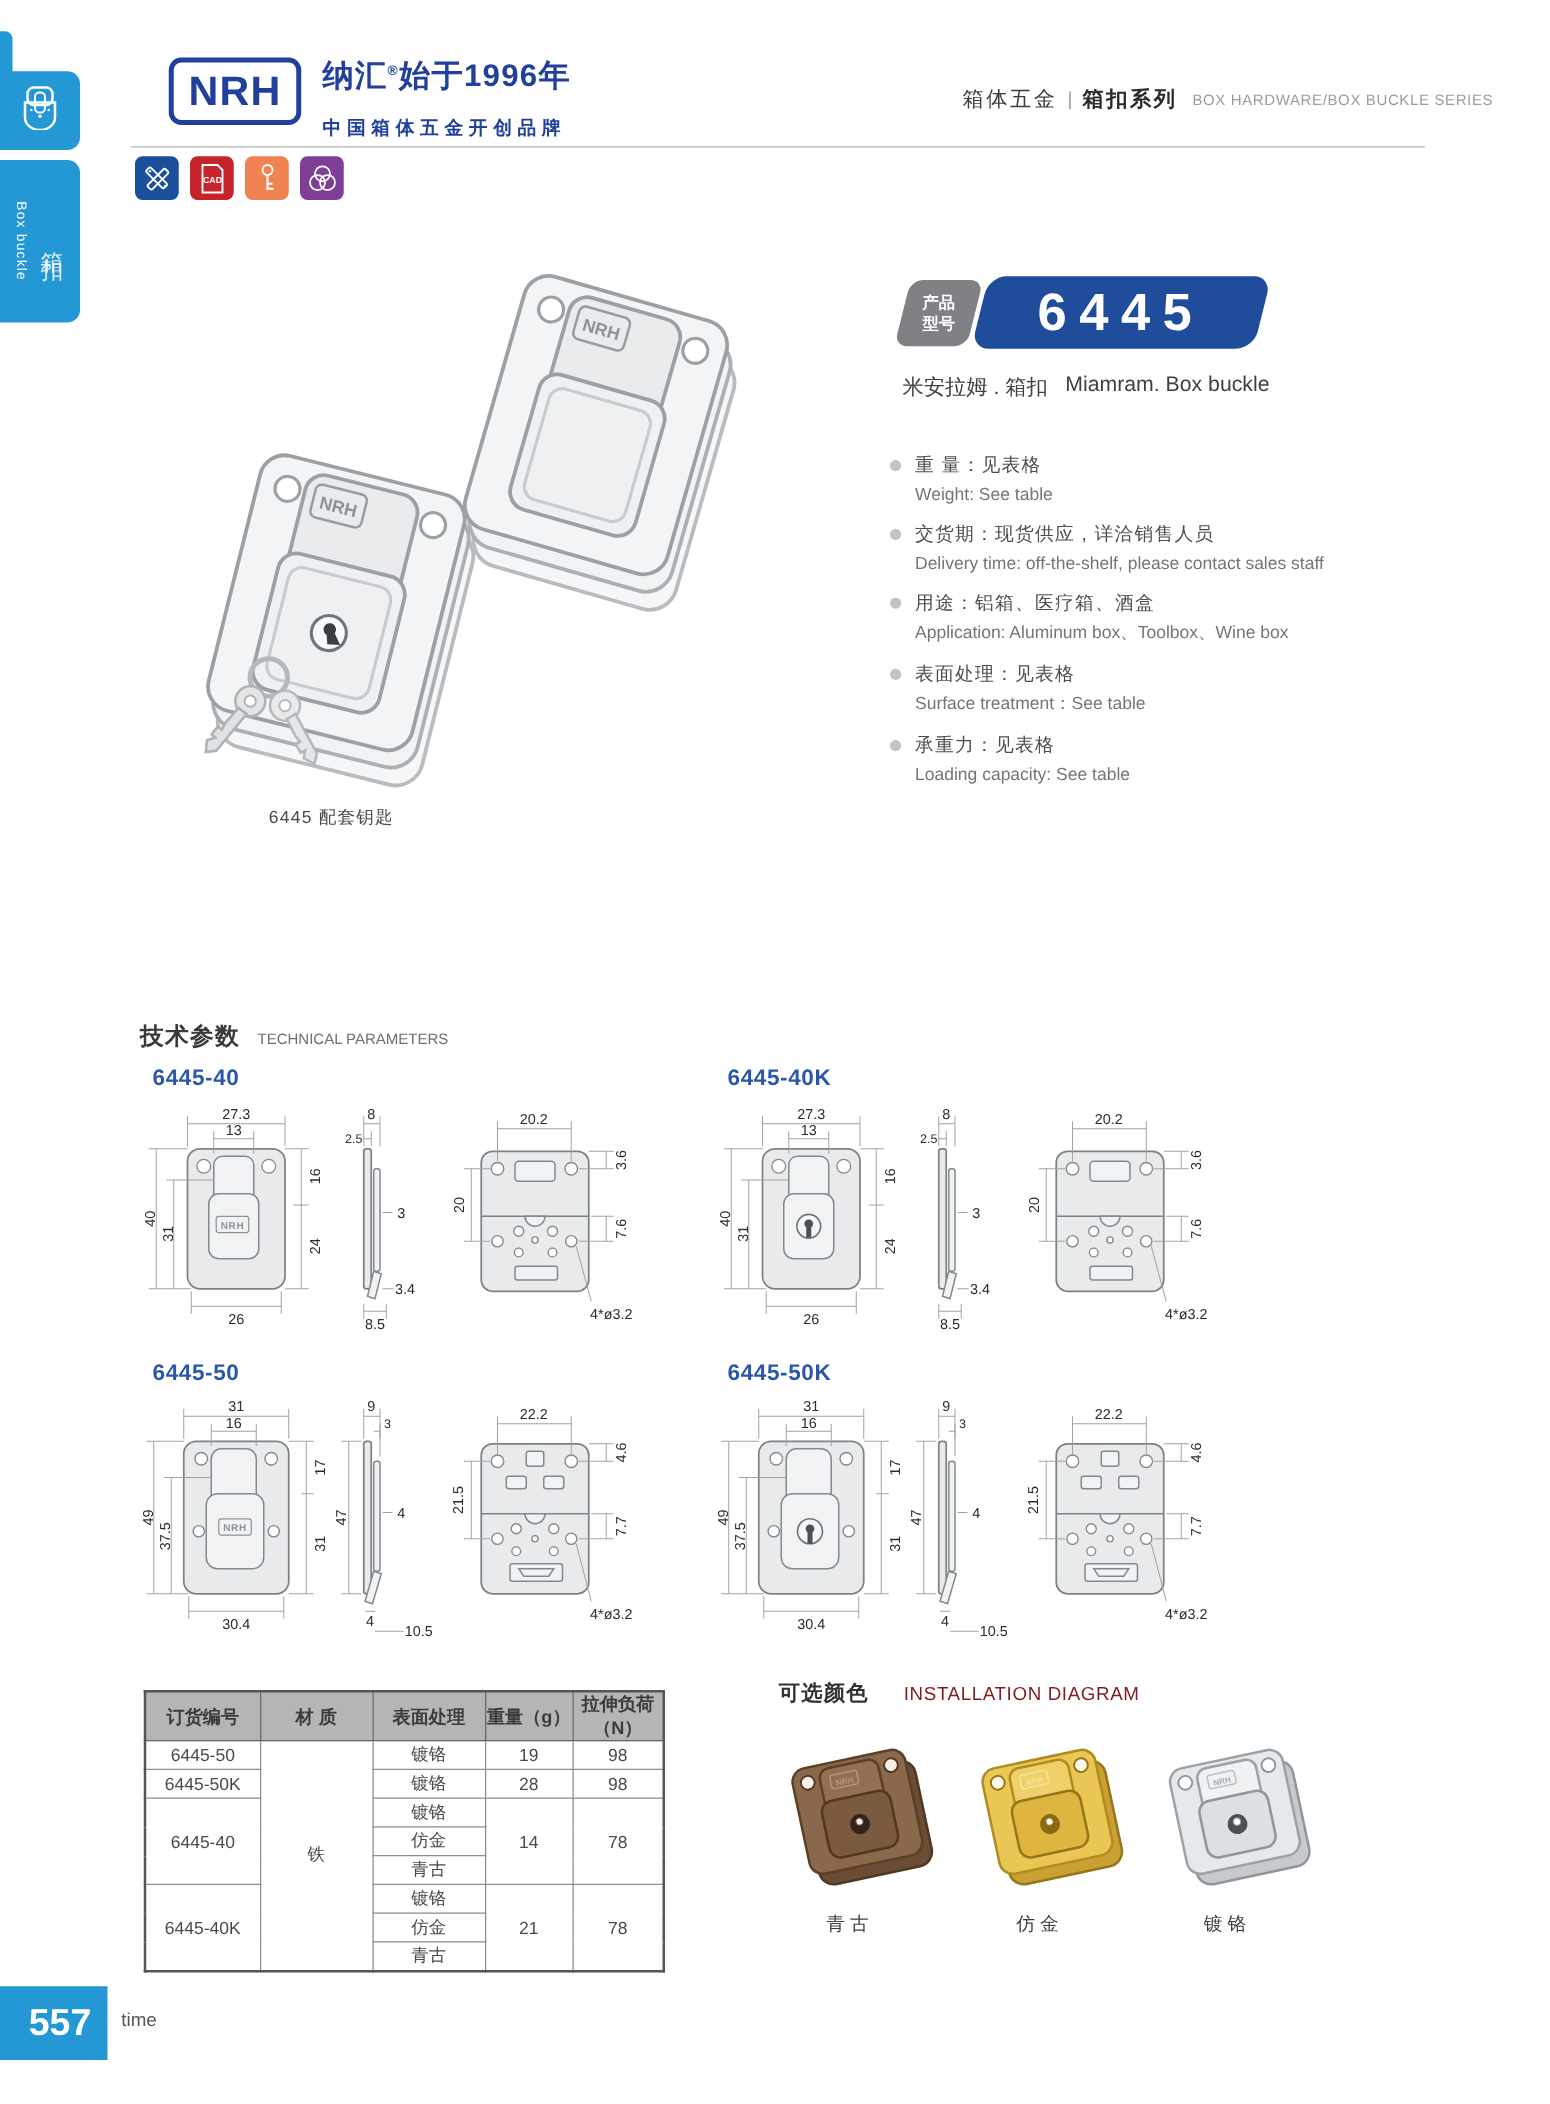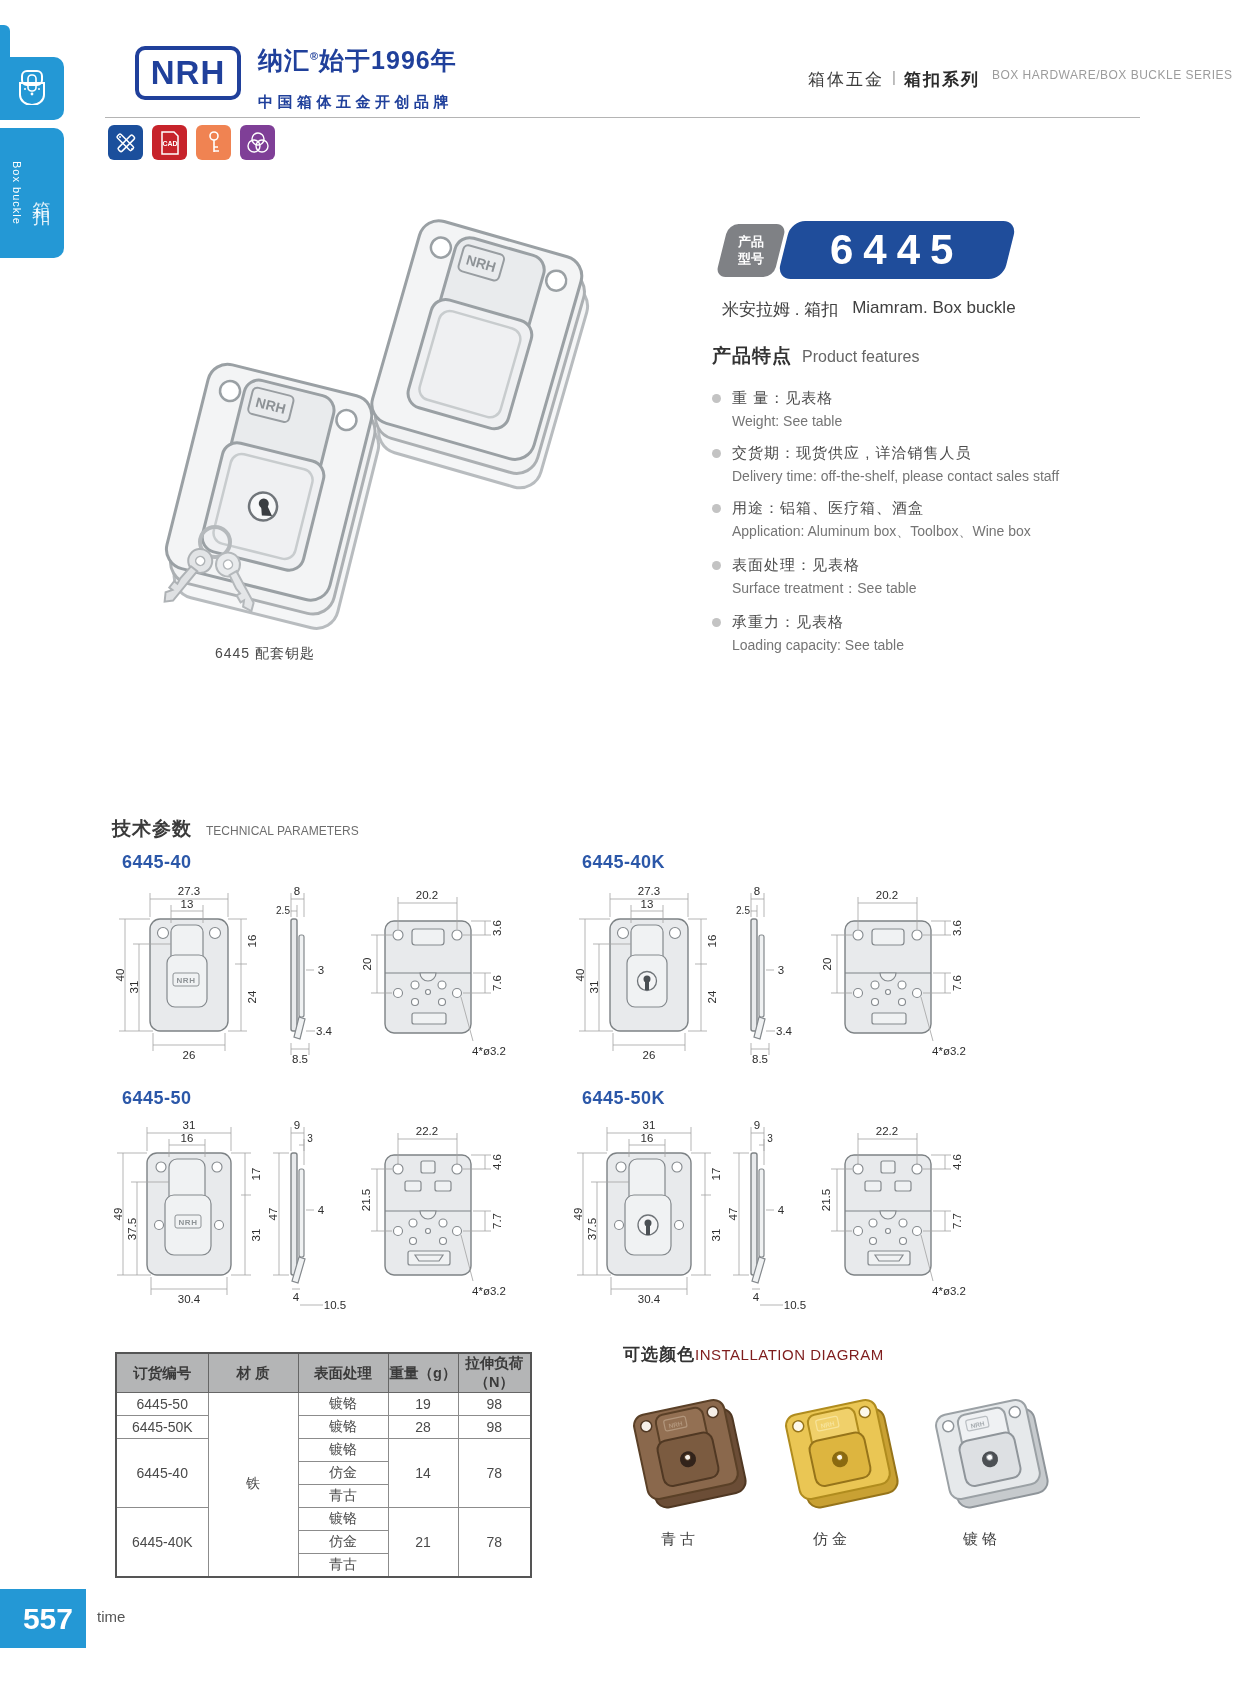--- a/index.html
+++ b/index.html
@@ -13,21 +13,21 @@
   .rail-tab2{left:0;top:128px;width:64px;height:130px;background:#2498d5;border-radius:0 10px 10px 0;display:flex;align-items:center;justify-content:center;gap:7px}
   .rail-tab2 .en{writing-mode:vertical-rl;font-size:11px;color:#fff;letter-spacing:1px}
   .rail-tab2 .zh{writing-mode:vertical-rl;font-size:18px;color:rgba(255,255,255,.85);letter-spacing:6px}
 
   
   .logo-box{left:135px;top:46px;width:106px;height:54px;border:4px solid #20409b;border-radius:10px;display:flex;align-items:center;justify-content:center;font-size:33px;font-weight:bold;color:#20409b;letter-spacing:1px}
   .brand{left:258px;top:44px}
   .brand .l1{font-size:25px;font-weight:bold;color:#20409b;letter-spacing:1px}
   .brand .l1 sup{font-size:11px}
   .brand .l2{font-size:15px;font-weight:bold;color:#20409b;letter-spacing:4.5px;margin-top:16px}
-  .series{left:808px;top:68px;width:372px;display:flex;align-items:flex-start;white-space:nowrap}
+  .series{left:770px;top:68px;width:372px;display:flex;align-items:center;white-space:nowrap}
   .series .zh{font-size:17px;color:#3c3c3c;letter-spacing:2px}
   .series .dv{font-size:15px;color:#9a9a9a;margin:0 8px}
   .series .bold{font-size:17px;color:#2b2b2b;font-weight:bold;letter-spacing:2px}
   .series .en{font-size:12px;color:#9c9c9c;margin-left:12px;letter-spacing:.5px}
   .hline{left:105px;top:117px;width:1035px;height:1px;background:#b4b4b4}
 
   
   .iconrow{left:108px;top:125px;display:flex;gap:9px}
   .chip{width:35px;height:35px;border-radius:6px;display:flex;align-items:center;justify-content:center}
 
@@ -67,21 +67,21 @@
   svg .mk{font-size:8px;fill:#8e9396;font-weight:bold;text-anchor:middle;letter-spacing:.5px}
   svg .dk{fill:#4b5054}
   svg .khr{fill:#f4f5f6;stroke:#6f7478;stroke-width:1.3}
 
   
   .order-table{position:absolute;left:115px;top:1352px;border-collapse:collapse;text-align:center;border:2px solid #555}
   .order-table th{background:#b4b5b6;color:#3b3b3b;font-size:14.5px;font-weight:bold;border:1px solid #666;height:27px}
   .order-table td{border:1px solid #8c8c8c;font-size:14px;color:#4a4a4a;height:23px}
 
   
-  .colors-hd{left:623px;top:1343px;display:flex;align-items:baseline;}
+  .colors-hd{left:623px;top:1343px;display:flex;align-items:baseline;gap:28px}
   .colors-hd .zh{font-size:17px;font-weight:bold;color:#333;letter-spacing:1px}
   .colors-hd .en{font-size:15px;color:#7f1d1d;letter-spacing:.5px}
   .swatch{position:absolute;width:140px;height:128px}
   .swatch-label{position:absolute;width:140px;text-align:center;font-size:15px;color:#3f3f3f}
   .c-bronze .s1{fill:#6b4d36;stroke:#503823}.c-bronze .s2{fill:#8a684c;stroke:#5a4027}.c-bronze .s3{fill:#937053;stroke:#5a4027}.c-bronze .s4{fill:#7b5b40;stroke:#503823}.c-bronze .sd{fill:#32231a}.c-bronze .sm{stroke:#b2967c}.c-bronze .sh{fill:#f5efe8;stroke:#503823}.c-bronze .smk{fill:#b2967c}
   .c-gold .s1{fill:#c9a133;stroke:#96741a}.c-gold .s2{fill:#eac654;stroke:#b08c1e}.c-gold .s3{fill:#f0d06a;stroke:#b08c1e}.c-gold .s4{fill:#ddb53f;stroke:#96741a}.c-gold .sd{fill:#8a6a10}.c-gold .sm{stroke:#f7e39a}.c-gold .sh{fill:#fdf8ea;stroke:#96741a}.c-gold .smk{fill:#f7e39a}
   .c-chrome .s1{fill:#c6cacd;stroke:#8f959a}.c-chrome .s2{fill:#e6e9eb;stroke:#9ba1a5}.c-chrome .s3{fill:#eff1f3;stroke:#9ba1a5}.c-chrome .s4{fill:#dde0e3;stroke:#8f959a}.c-chrome .sd{fill:#4c5054}.c-chrome .sm{stroke:#b9bec2}.c-chrome .sh{fill:#fff;stroke:#8f959a}.c-chrome .smk{fill:#a7adb1}
 
   
   .page-box{left:0;top:1589px;width:86px;height:59px;background:#2498d5;color:#fff;font-size:30px;font-weight:bold;text-align:right;line-height:59px;padding-right:13px}
@@ -210,24 +210,20 @@
 </div>
 <div class="abs badge-blue">
   <div class="t">6445</div>
 </div>
 <div class="abs subtitle">
   <span>米安拉姆 . 箱扣</span>
     <span>Miamram. Box buckle</span>
 </div>
 
 <div class="abs features">
-  <div class="hd">
-    <span class="zh">产品特点</span>
-    <span class="en">Product features</span>
-  </div>
   <ul>
     <li>
       <div class="zh-line">
           <span class="dot"></span>
           <span>重  量：见表格</span>
         </div>
       <div class="en-line">Weight: See table</div>
       </li>
     <li>
       <div class="zh-line">

